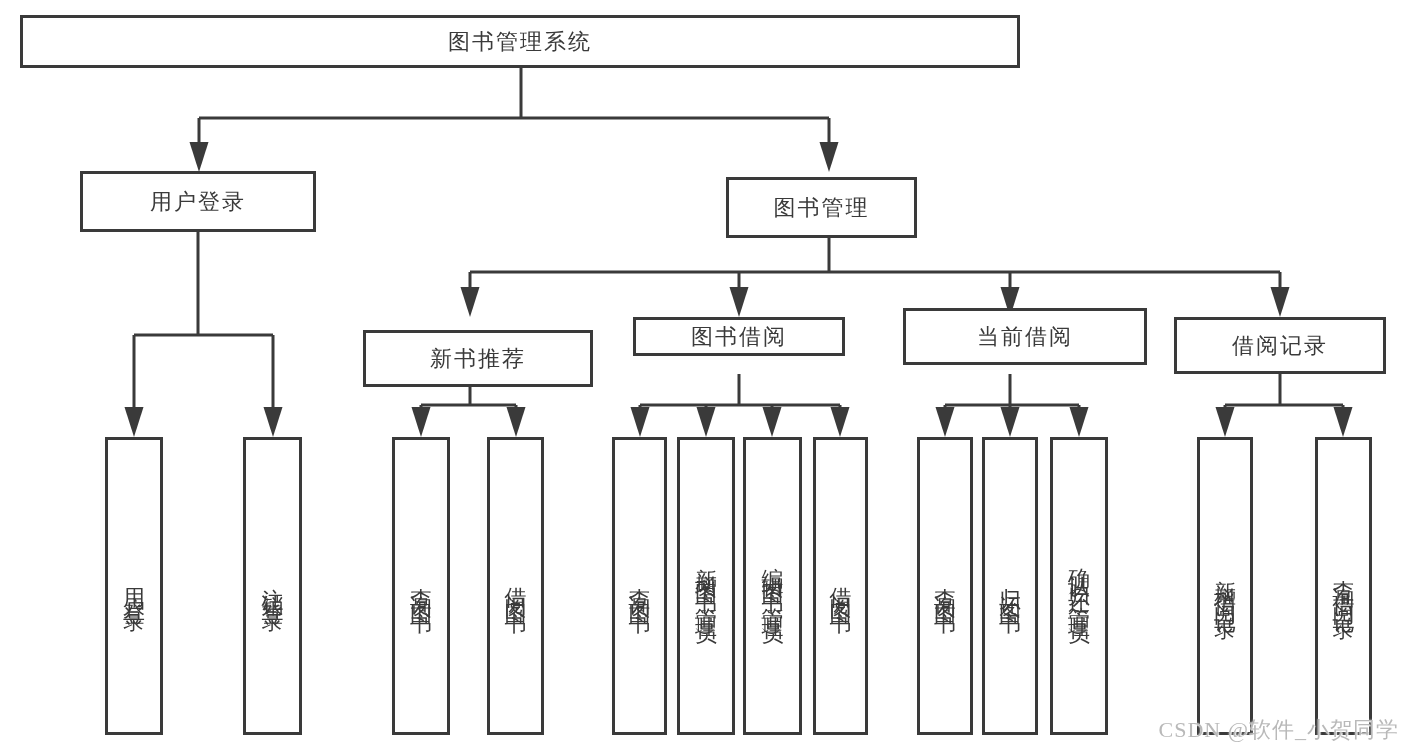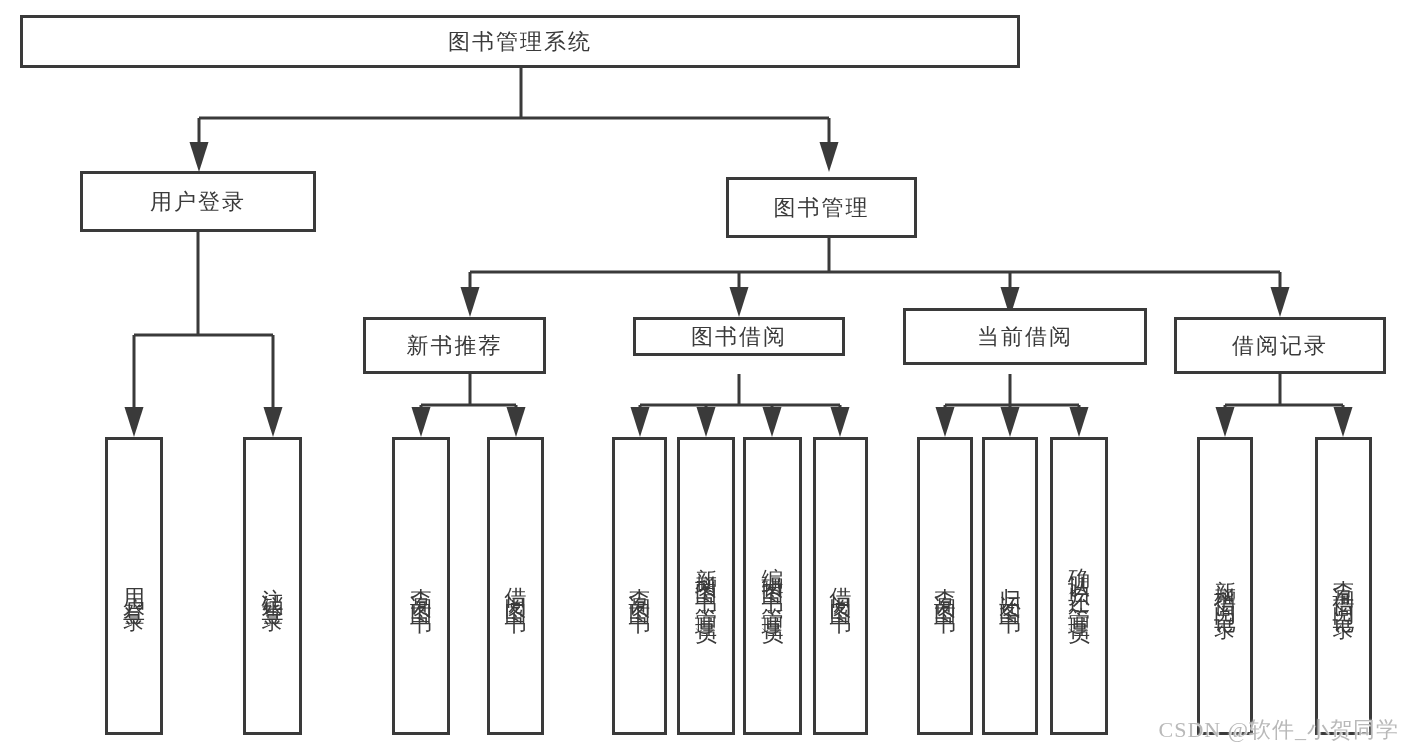--- a/index.html
+++ b/index.html
@@ -71,21 +71,21 @@
     <use href="#arrow-tri" transform="translate(1225,437)"></use>
     <use href="#arrow-tri" transform="translate(1343,437)"></use>
   </g>
 </svg>
 
 <div class="box hbox" style="left:20px; top:15px; width:1000px; height:53px;">图书管理系统</div>
 
 <div class="box hbox" style="left:80px; top:171px; width:236px; height:61px;">用户登录</div>
 <div class="box hbox" style="left:711px; top:177px; width:191px; height:61px;margin-left:15px;">图书管理</div>
 
-<div class="box hbox" style="left:363px; top:317px; width:183px; height:57px;">新书推荐</div>
+<div class="box hbox" style="left:363px; top:330px; width:230px; height:57px;">新书推荐</div>
 <div class="box hbox" style="left:633px; top:317px; width:212px; height:39px;">图书借阅</div>
 <div class="box hbox" style="left:903px; top:308px; width:244px; height:57px;">当前借阅</div>
 <div class="box hbox" style="left:1174px; top:317px; width:212px; height:57px;">借阅记录</div>
 
 <div class="box vbox" style="left:105px; top:437px; width:58px; height:298px;">
   <span>用户登录</span>
 </div>
 <div class="box vbox" style="left:243px; top:437px; width:59px; height:298px;">
   <span>注销登录</span>
 </div>

